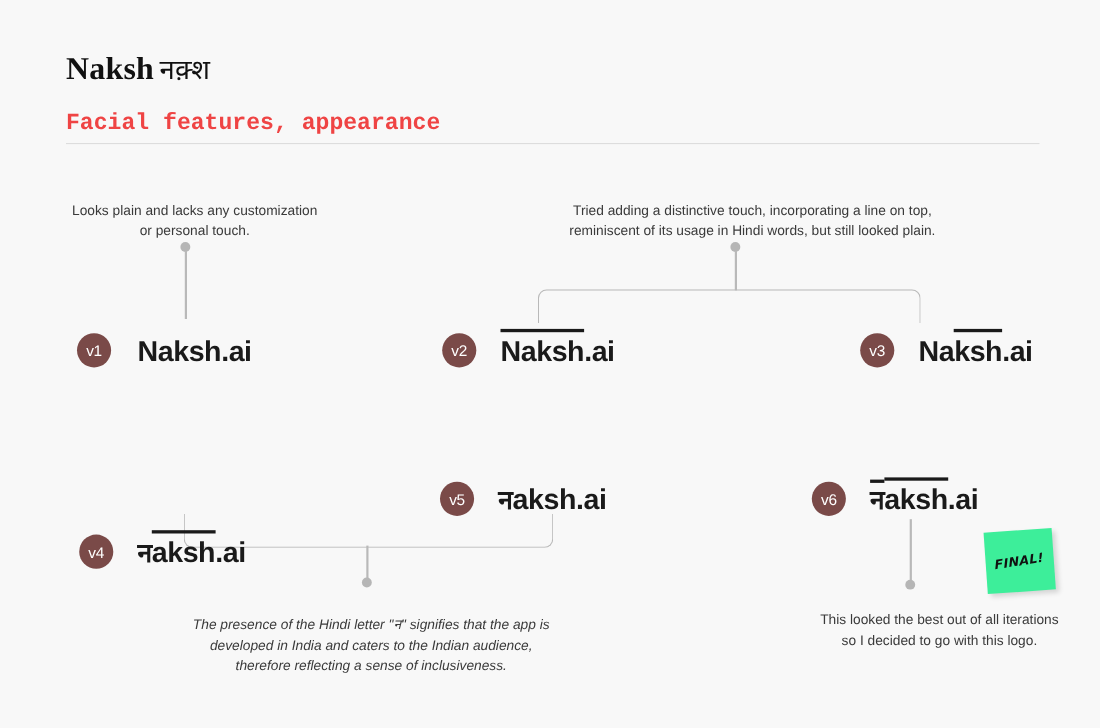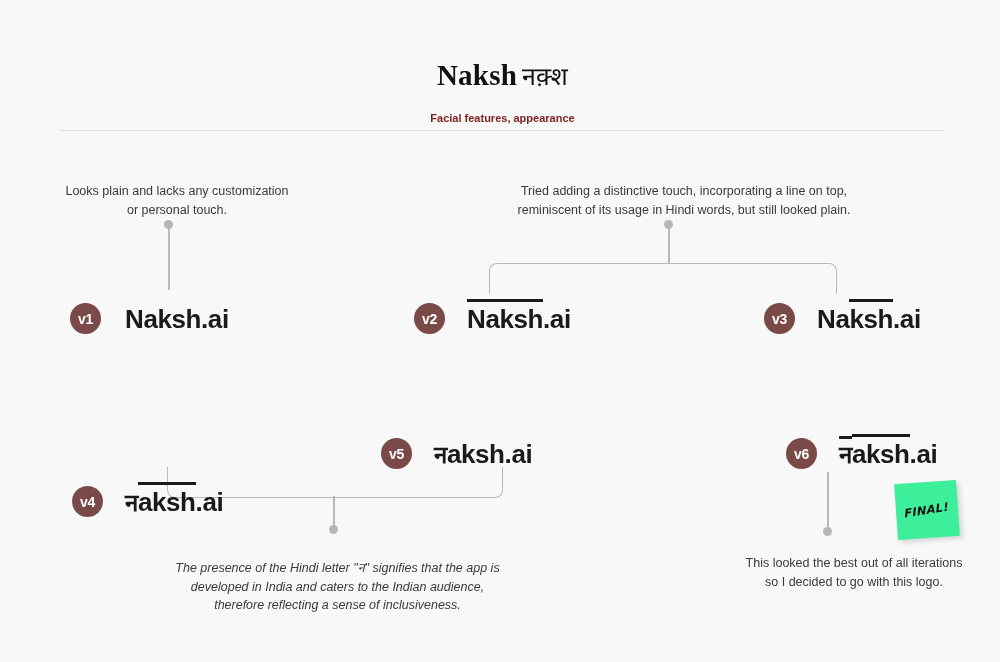--- a/index.html
+++ b/index.html
@@ -18,44 +18,43 @@
 
   .page {
     position: absolute;
     inset: 0;
   }
 
   
   .header {
     position: absolute;
     left: 60px;
-    top: 60px;
+    top: 48px;
     width: 885px;
-    text-align: center;
   }
   .title {
     font-family: "Liberation Serif", "DejaVu Serif", serif;
     font-size: 29px;
     font-weight: 700;
     color: #111111;
     letter-spacing: 0.2px;
     margin: 0;
     line-height: 1.1;
   }
   .title .devanagari {
     font-family: "DejaVu Sans", sans-serif;
     font-weight: 400;
     font-size: 25px;
     margin-left: 5px;
   }
   .subtitle {
-    font-family: Liberation Sans, sans-serif;
-    font-size: 11px;
-    font-weight: 700;
-    color: #7f1d1d;
+    font-family: Liberation Mono, monospace;
+    font-size: 21px;
+    font-weight: 700;
+    color: #ef4444;
     margin: 0;
     padding-top: 20px;
     line-height: 1.2;
   }
   .divider {
     position: absolute;
     left: 60px;
     top: 130px;
     width: 885px;
     height: 1px;
@@ -124,21 +123,21 @@
     position: absolute;
     display: flex;
     align-items: center;
   }
   .badge {
     width: 31px; height: 31px;
     border-radius: 50%;
     background: #7a4a48;
     color: #ffffff;
     font-size: 14px;
-    font-weight: 700;
+    font-weight: 400;
     display: flex;
     align-items: center;
     justify-content: center;
     letter-spacing: -0.2px;
     flex: 0 0 auto;
   }
   .logo {
     font-size: 26px;
     font-weight: 700;
     color: #1a1a1a;
@@ -160,25 +159,25 @@
     background: #1a1a1a;
   }
   .logo .deva {
     font-family: "DejaVu Sans", sans-serif;
     font-weight: 700;
     font-size: 24px;
   }
 
   
   .v1 { left: 70px;  top: 303px; }
-  .v2 { left: 402px; top: 303px; margin-left: 12px; }
-  .v3 { left: 764px; top: 303px; }
+  .v2 { left: 402px; top: 303px; }
+  .v3 { left: 782px; top: 303px; }
   .v4 { left: 72px;  top: 438px; margin-top: 48px; }
-  .v5 { left: 381px; top: 438px; }
-  .v6 { left: 738px; top: 438px; margin-left: 48px; }
+  .v5 { left: 400px; top: 438px; }
+  .v6 { left: 738px; top: 438px; }
   .gap-lg { width: 24px; }
   .gap-md { width: 22px; }
 
   
   .sticky {
     position: absolute;
     left: 896px;
     top: 482px;
     width: 62px;
     height: 56px;

